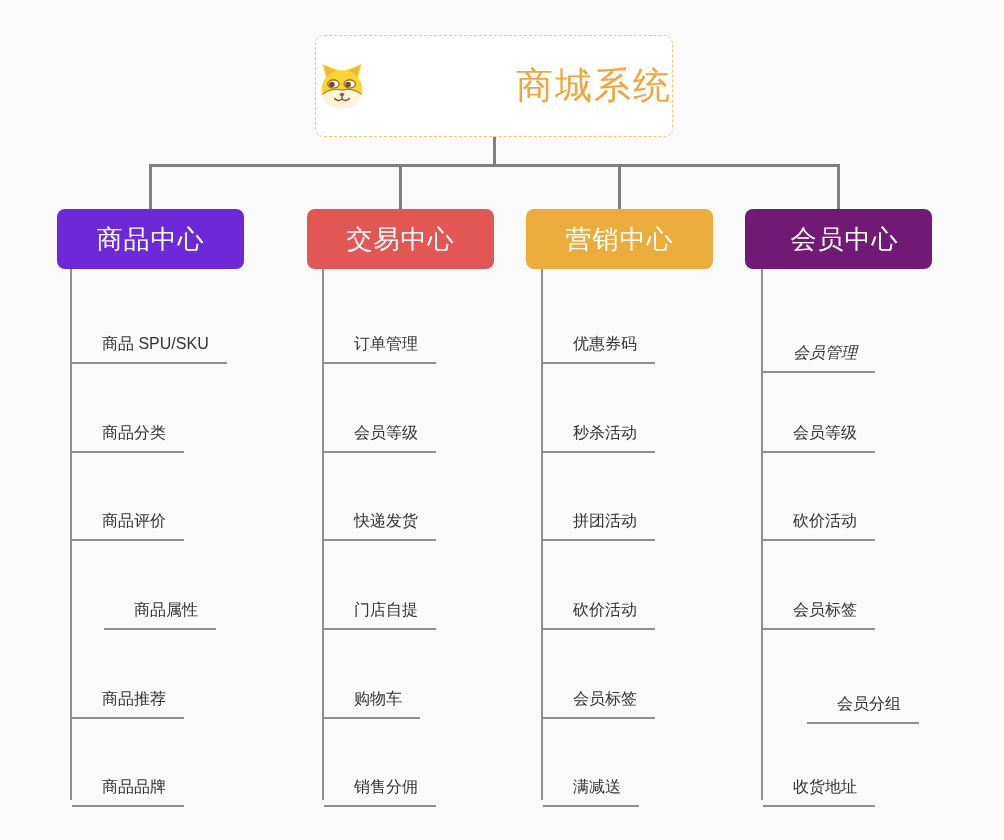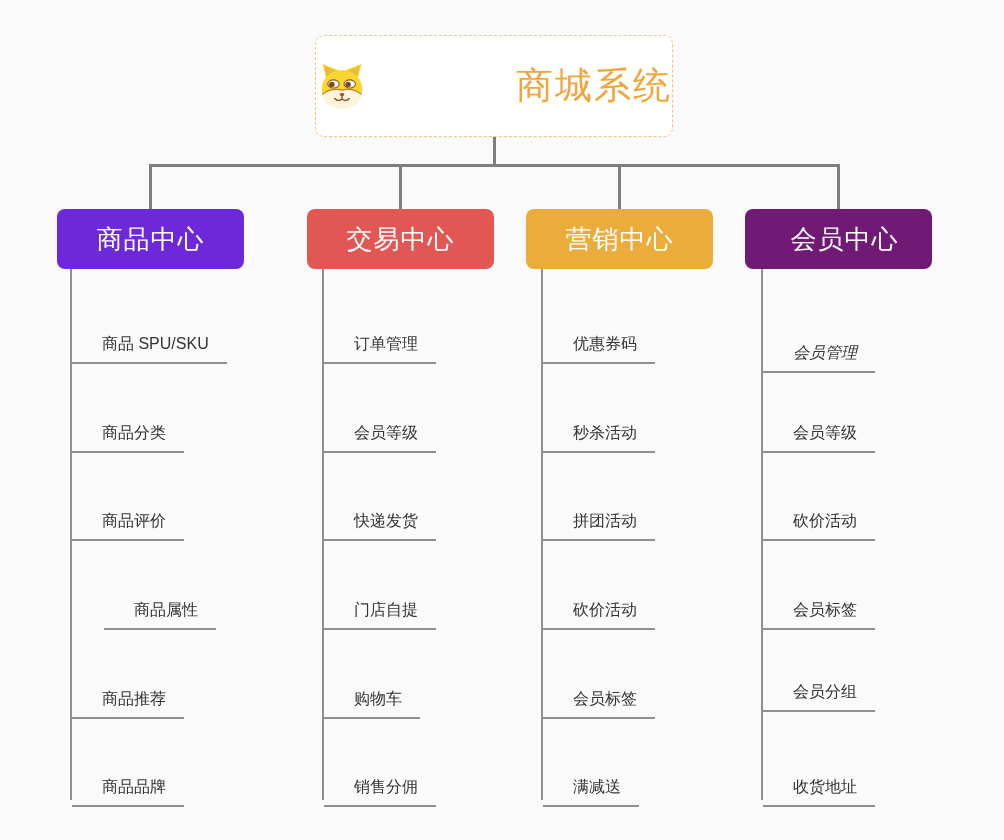--- a/index.html
+++ b/index.html
@@ -134,19 +134,19 @@
         </div>
   </div>
 
   <div>
     <div class="branch-box" style="left: 745px; background: #701a75; padding-left: 12px;">会员中心</div>
     <div class="branch-column" style="left: 761px;">
           <div class="child-item" style="top: 57px; font-style: italic;">会员管理</div>
           <div class="child-item" style="top: 137px;">会员等级</div>
           <div class="child-item" style="top: 225px;">砍价活动</div>
           <div class="child-item" style="top: 314px;">会员标签</div>
-          <div class="child-item" style="top: 396px;">会员分组</div>
+          <div class="child-item" style="top: 408px; margin-left: 44px;">会员分组</div>
           <div class="child-item" style="top: 491px;">收货地址</div>
         </div>
   </div>
 </div>
 
 </div>
 
 </body></html>

